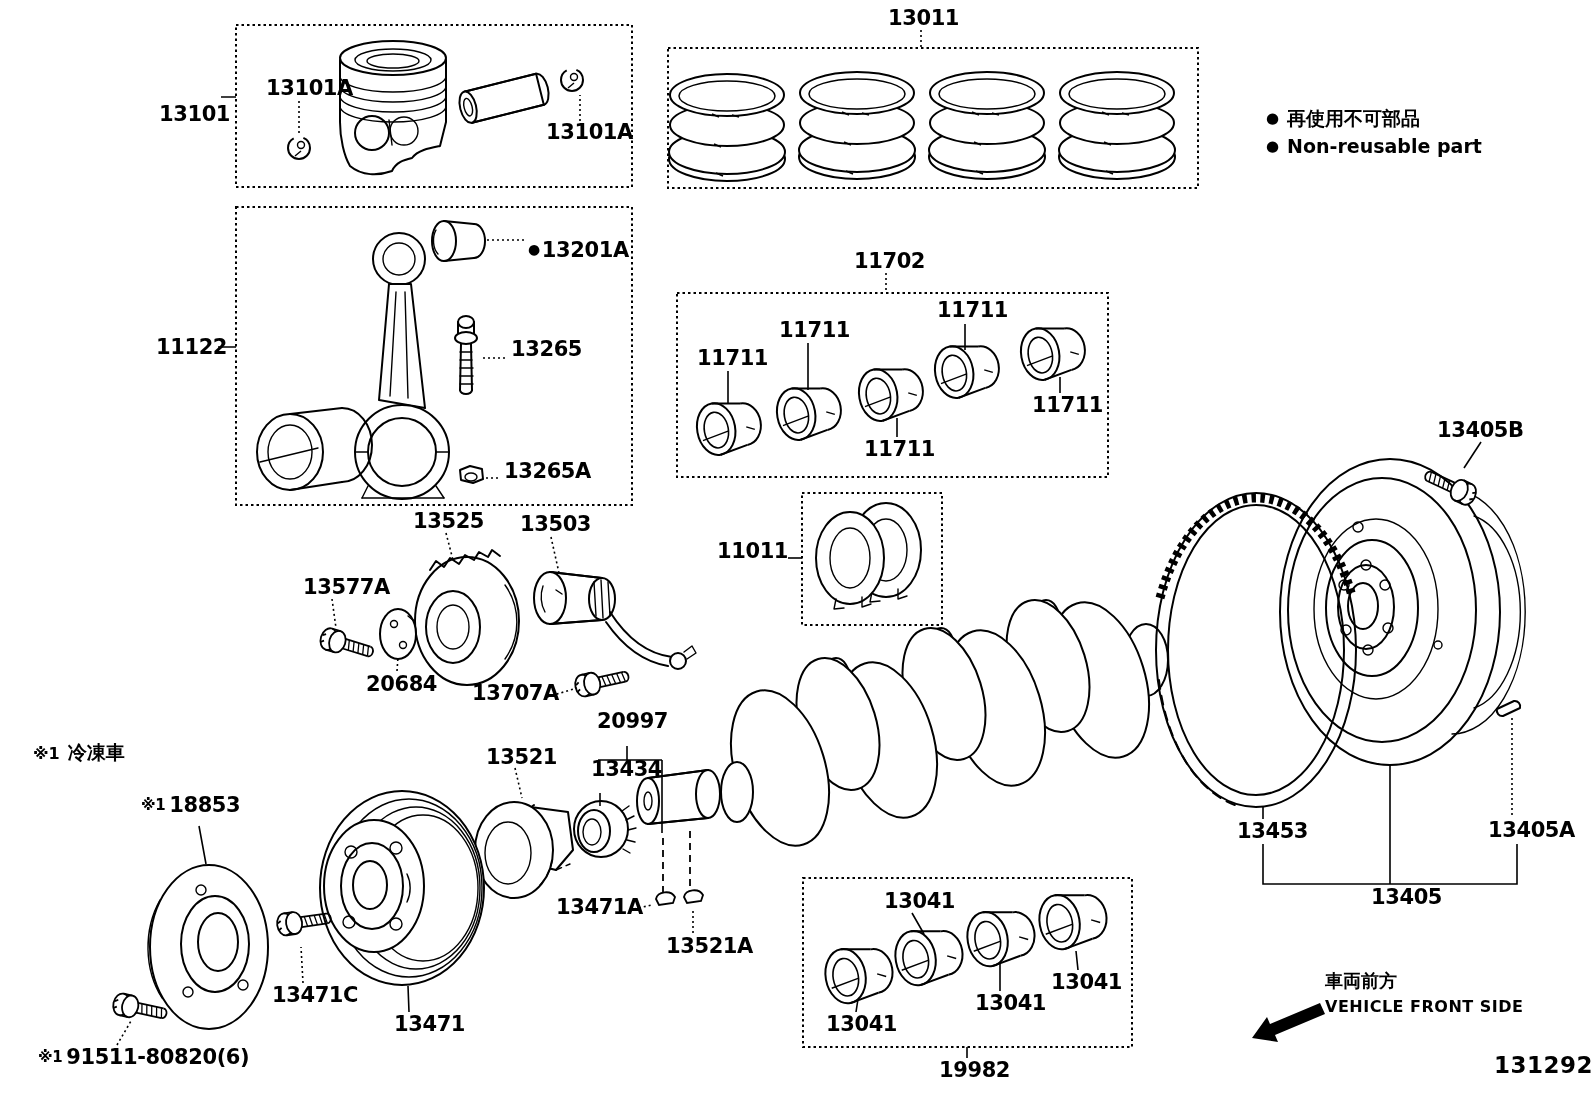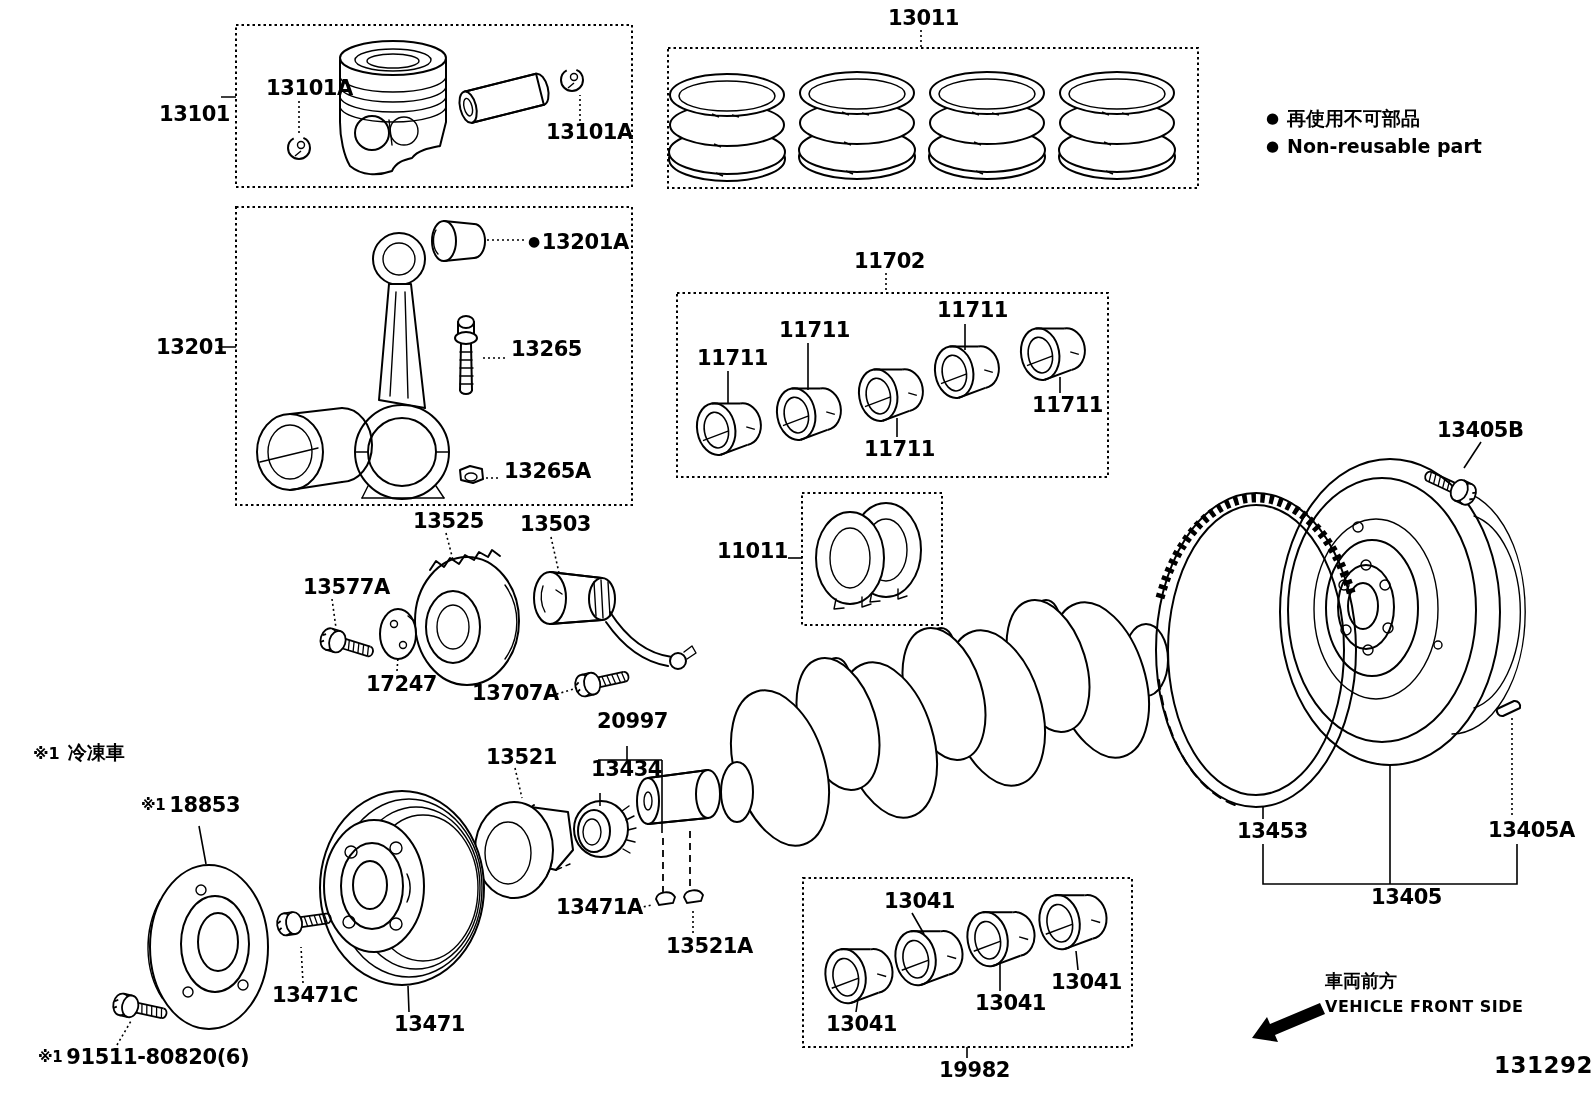--- a/index.html
+++ b/index.html
@@ -311,35 +311,35 @@
   </g>
 
   <path d="M 1252,1038 L 1267,1017 L 1270,1024 L 1320,1003 L 1325,1014 L 1275,1035 L 1278,1042 Z" fill="#000" stroke="none"></path>
 </svg>
 
 <div id="labels">
       <div class="plabel" style="left: 159px; top: 104px; text-align: right;"><span>13101</span></div>
       <div class="plabel" style="left: 266px; top: 78px;"><span>13101A</span></div>
       <div class="plabel" style="left: 546px; top: 122px;"><span>13101A</span></div>
       <div class="plabel" style="left: 888px; top: 8px;"><span>13011</span></div>
-      <div class="plabel" style="left: 156px; top: 337px;"><span>13201</span></div>
-      <div class="plabel" style="left: 528px; top: 232px;"><span class="dot">●</span><span>13201A</span></div>
+      <div class="plabel" style="left: 156px; top: 337px;"><span>11122</span></div>
+      <div class="plabel" style="left: 528px; top: 240px;"><span class="dot">●</span><span>13201A</span></div>
       <div class="plabel" style="left: 511px; top: 339px;"><span>13265</span></div>
       <div class="plabel" style="left: 504px; top: 461px;"><span>13265A</span></div>
       <div class="plabel" style="left: 854px; top: 251px;"><span>11702</span></div>
       <div class="plabel" style="left: 697px; top: 348px;"><span>11711</span></div>
       <div class="plabel" style="left: 779px; top: 320px;"><span>11711</span></div>
       <div class="plabel" style="left: 864px; top: 439px;"><span>11711</span></div>
       <div class="plabel" style="left: 937px; top: 300px;"><span>11711</span></div>
       <div class="plabel" style="left: 1032px; top: 395px;"><span>11711</span></div>
       <div class="plabel" style="left: 717px; top: 541px;"><span>11011</span></div>
       <div class="plabel" style="left: 413px; top: 511px;"><span>13525</span></div>
       <div class="plabel" style="left: 520px; top: 514px;"><span>13503</span></div>
       <div class="plabel" style="left: 303px; top: 577px;"><span>13577A</span></div>
-      <div class="plabel" style="left: 366px; top: 674px;"><span>17247</span></div>
+      <div class="plabel" style="left: 366px; top: 674px;"><span>20684</span></div>
       <div class="plabel" style="left: 472px; top: 683px;"><span>13707A</span></div>
       <div class="plabel" style="left: 597px; top: 711px;"><span>20997</span></div>
       <div class="plabel" style="left: 563px; top: 759px; margin-left: 28px;"><span>13434</span></div>
       <div class="plabel" style="left: 486px; top: 747px;"><span>13521</span></div>
       <div class="plabel" style="left: 556px; top: 897px;"><span>13471A</span></div>
       <div class="plabel" style="left: 666px; top: 936px;"><span>13521A</span></div>
       <div class="plabel" style="left: 141px; top: 795px;"><span class="prefix">※1</span><span>18853</span></div>
       <div class="plabel" style="left: 272px; top: 985px;"><span>13471C</span></div>
       <div class="plabel" style="left: 394px; top: 1014px;"><span>13471</span></div>
       <div class="plabel" style="left: 38px; top: 1047px;"><span class="prefix">※1</span><span>91511-80820(6)</span></div>

